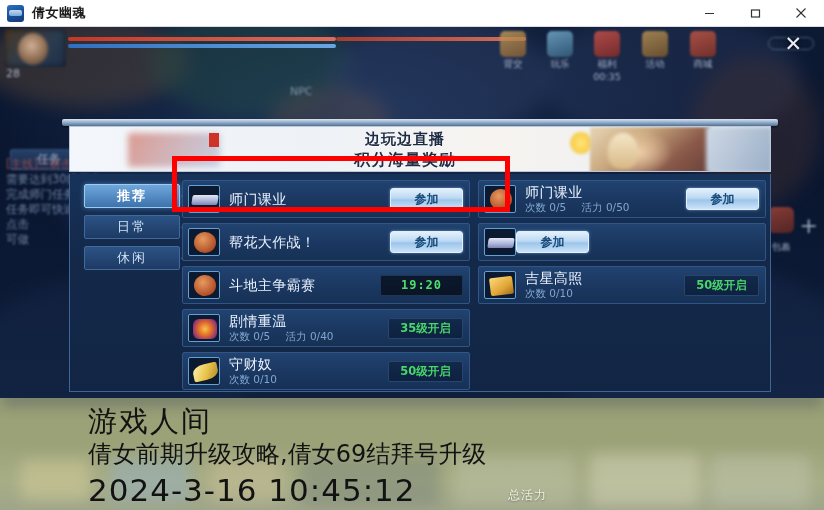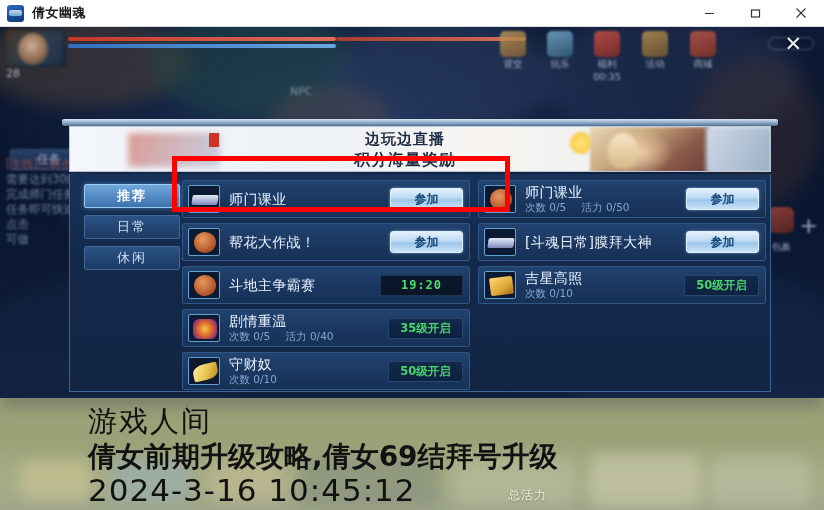--- a/index.html
+++ b/index.html
@@ -312,21 +312,21 @@
     position: absolute; inset: 0; filter: blur(7px); opacity: .75;
   }
   .bb {
     position: absolute; border-radius: 6px;
   }
   .ov-line {
     position: absolute; color: #121212; white-space: nowrap;
     font-family: "DejaVu Sans", "Liberation Sans", sans-serif;
   }
   .ov1 { left: 88px; top: 4px; font-size: 29px; letter-spacing: 2px; }
-  .ov2 { left: 88px; top: 40px; font-size: 28px; letter-spacing: 0px; font-weight: bold; }
+  .ov2 { left: 88px; top: 40px; font-size: 24px; letter-spacing: 0px; }
   .ov3 { left: 88px; top: 74px; font-size: 31px; letter-spacing: 1px;
          font-family: "DejaVu Sans", "Liberation Sans", sans-serif; }
   .ov-vit {
     position: absolute; left: 508px; top: 487px; color: #f0f1e4; font-size: 12px;
     letter-spacing: 1px; z-index: 33; text-shadow: 0 1px 2px rgba(0,0,0,.35);
   }
 </style>
 </head>
 <body>
 
@@ -530,23 +530,20 @@
                   <span>活力 0/50</span>
                 </div>
               </div>
               <div class="r-right">
                 <div class="btn-join">参加</div>
               </div>
             </div>
 
             <div class="row">
               <div class="r-icon ic-scroll"></div>
-              <div class="r-text">
-                <div class="r-title">[斗魂日常]膜拜大神</div>
-              </div>
               <div class="r-right">
                 <div class="btn-join">参加</div>
               </div>
             </div>
 
 
             <div class="row">
               <div class="r-icon ic-book"></div>
               <div class="r-text">
                 <div class="r-title">吉星高照</div>

